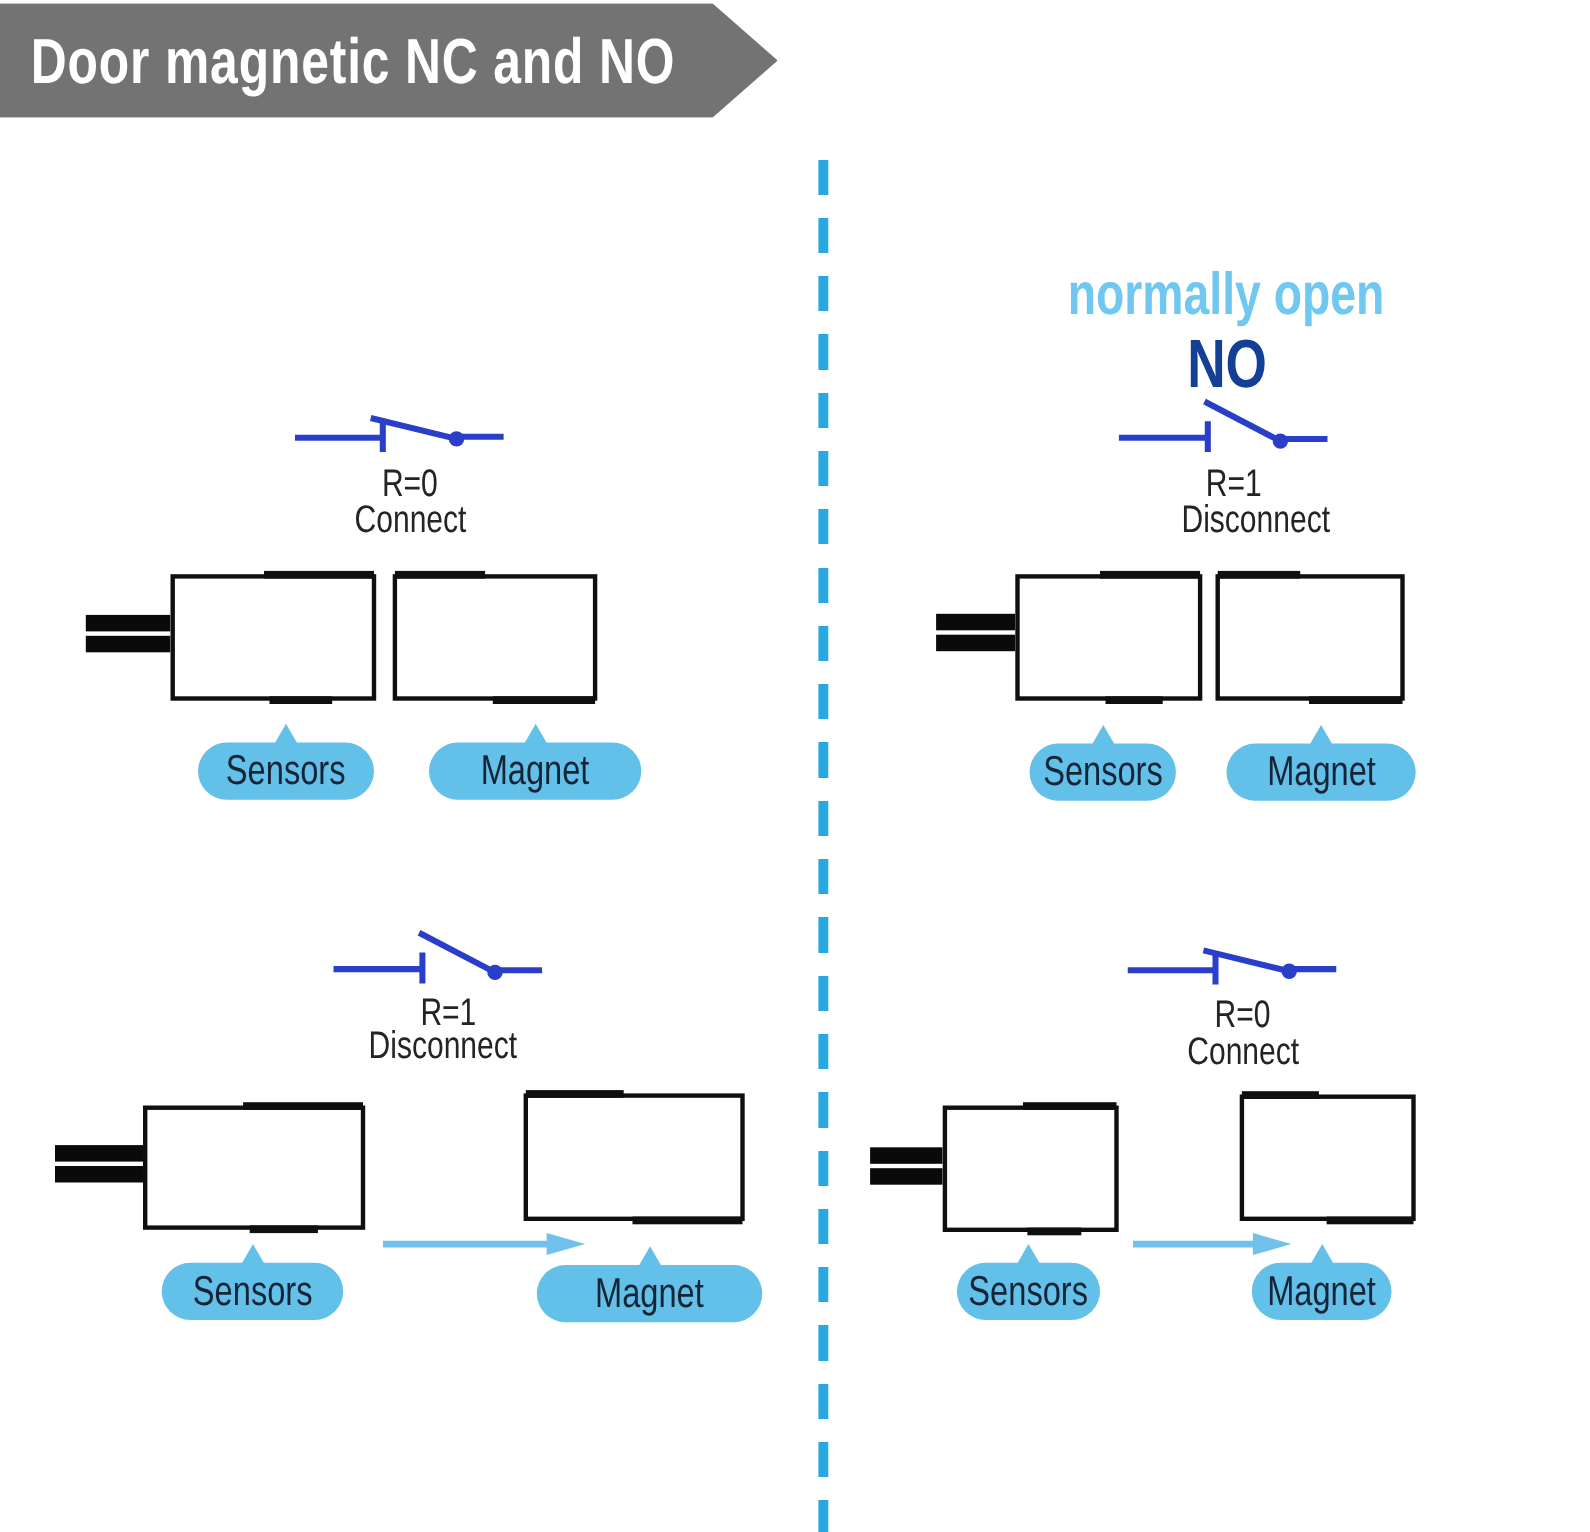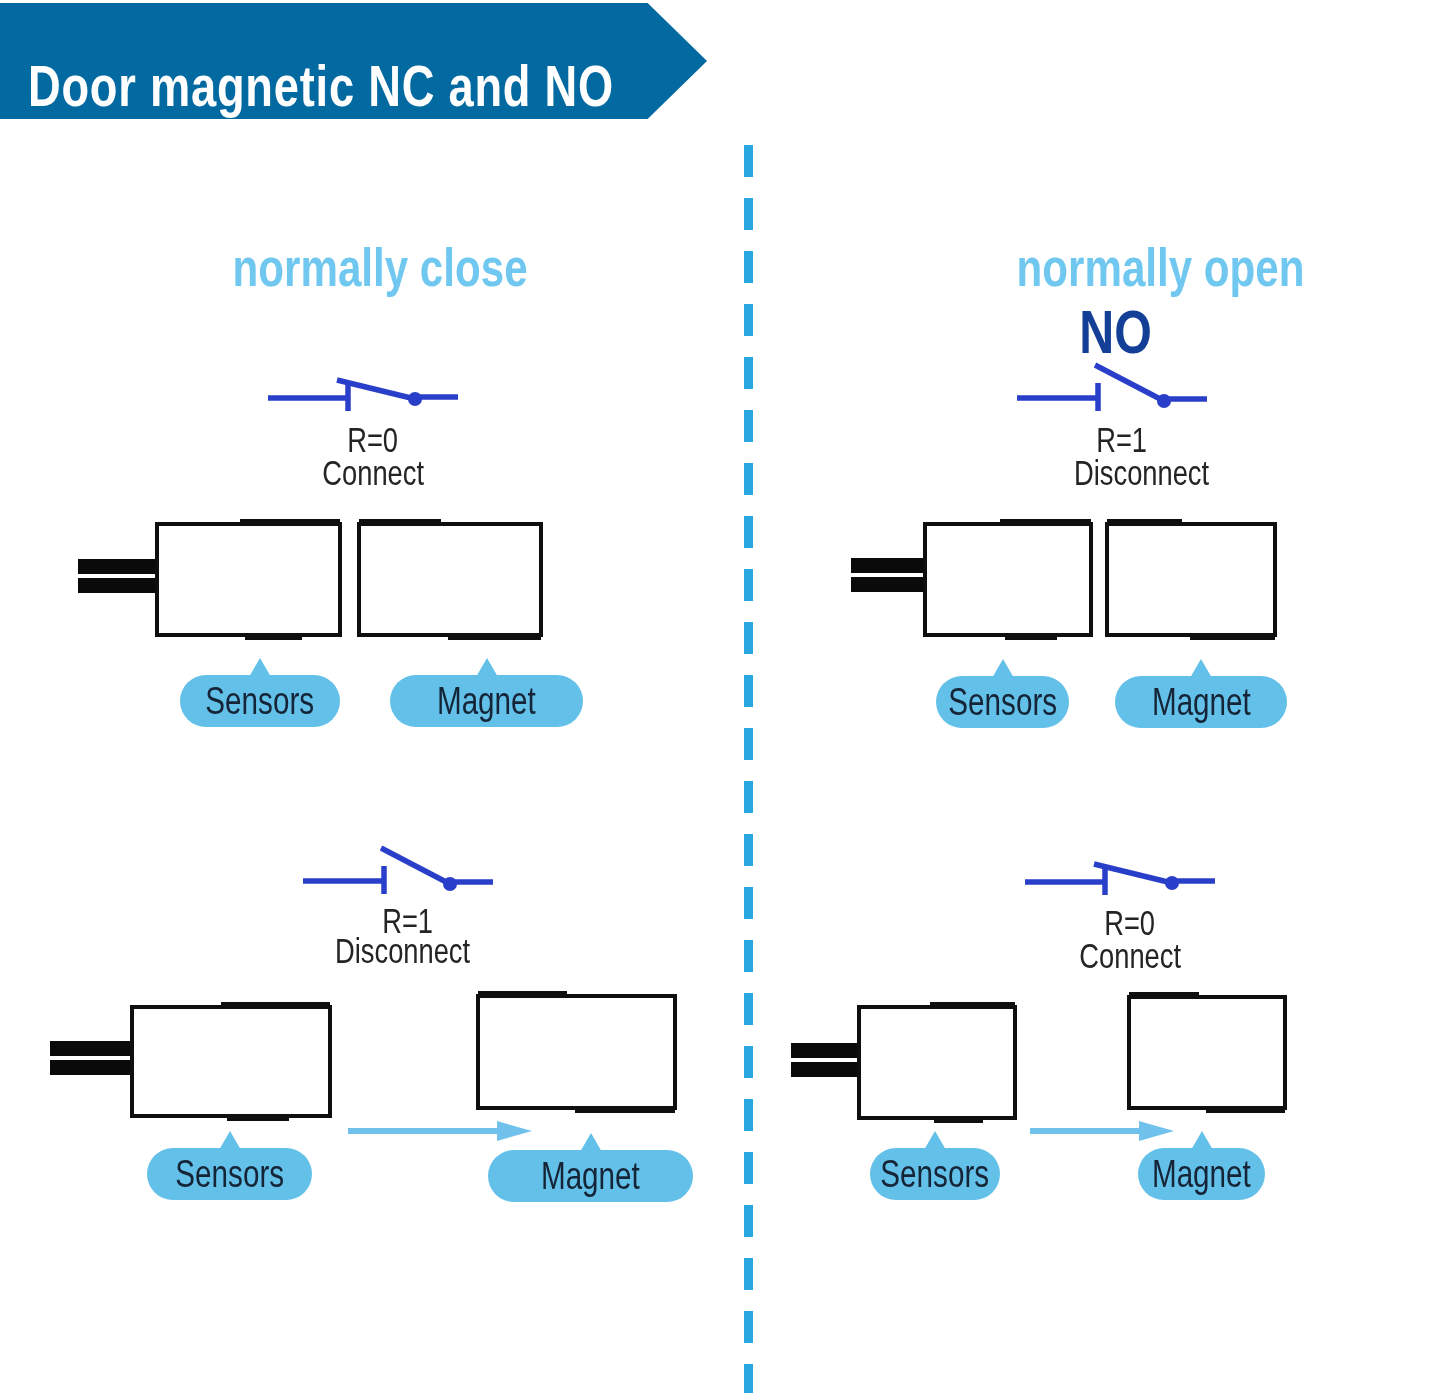--- a/index.html
+++ b/index.html
@@ -4,24 +4,24 @@
 <style>
   html,body { margin:0; padding:0; background:#ffffff; }
   .canvas {
     position:relative; width:1445px; height:1393px; background:#ffffff;
     font-family:"Liberation Sans", sans-serif; overflow:hidden;
   }
   .cond { display:inline-block; transform:scaleX(.78); transform-origin:50% 50%; white-space:nowrap; }
 
   
   .banner {
-    position:absolute; left:0; top:3px; width:707px; height:116px;
-    background:#0369a1;
+    position:absolute; left:0; top:3px; width:707px; height:104px;
+    background:#737373;
     clip-path:polygon(0 0, 91.6% 0, 100% 50%, 91.6% 100%, 0 100%);
-    display:flex; align-items:flex-end;
+    display:flex; align-items:center;
   }
   .banner-text {
     color:#ffffff; font-weight:bold; font-size:58px; letter-spacing:1px;
     margin-left:28px; transform-origin:left center;
   }
 
   
   .divider {
     position:absolute; left:744px; top:145px; width:9px; height:1248px;
     background:repeating-linear-gradient(to bottom, #29a7e0 0 32px, transparent 32px 53px);
@@ -73,23 +73,20 @@
 <body>
 
 <div class="canvas">
 
   <div class="banner">
     <span class="banner-text cond">Door magnetic NC and NO</span>
   </div>
 
   <div class="divider"></div>
 
-  <div class="centered h-light" style="left:170px; top:236px; width:420px;">
-    <span class="cond">normally close</span>
-  </div>
 
   <svg class="switch-svg" style="left:268px; top:366px;" width="190" height="64" viewBox="0 0 190 64">
     <line x1="0" y1="32" x2="80" y2="32"></line>
     <line x1="80" y1="17" x2="80" y2="45"></line>
     <line x1="69" y1="14" x2="147" y2="33"></line>
     <circle cx="147" cy="33" r="7"></circle>
     <line x1="147" y1="31" x2="190" y2="31"></line>
   </svg>
   <div class="centered meta" style="left:273px; top:420px; width:200px;">
     <span class="cond">R=0</span>
@@ -151,21 +148,21 @@
   </div>
   <div class="pill" style="left:147px; top:1148px; width:165px; height:52px;">
     <div class="tail"></div>
     <span class="cond">Sensors</span>
   </div>
   <div class="pill" style="left:488px; top:1150px; width:205px; height:52px;">
     <div class="tail"></div>
     <span class="cond">Magnet</span>
   </div>
 
-  <div class="centered h-light" style="left:951px; top:236px; width:420px;">
+  <div class="centered h-light" style="left:905px; top:236px; width:420px;">
     <span class="cond">normally open</span>
   </div>
   <div class="centered h-navy" style="left:905px; top:296px; width:420px;">
     <span class="cond">NO</span>
   </div>
 
   <svg class="switch-svg" style="left:1017px; top:360px;" width="190" height="64" viewBox="0 0 190 64">
     <line x1="0" y1="38" x2="81" y2="38"></line>
     <line x1="81" y1="23" x2="81" y2="51"></line>
     <line x1="78" y1="5" x2="147" y2="41"></line>

